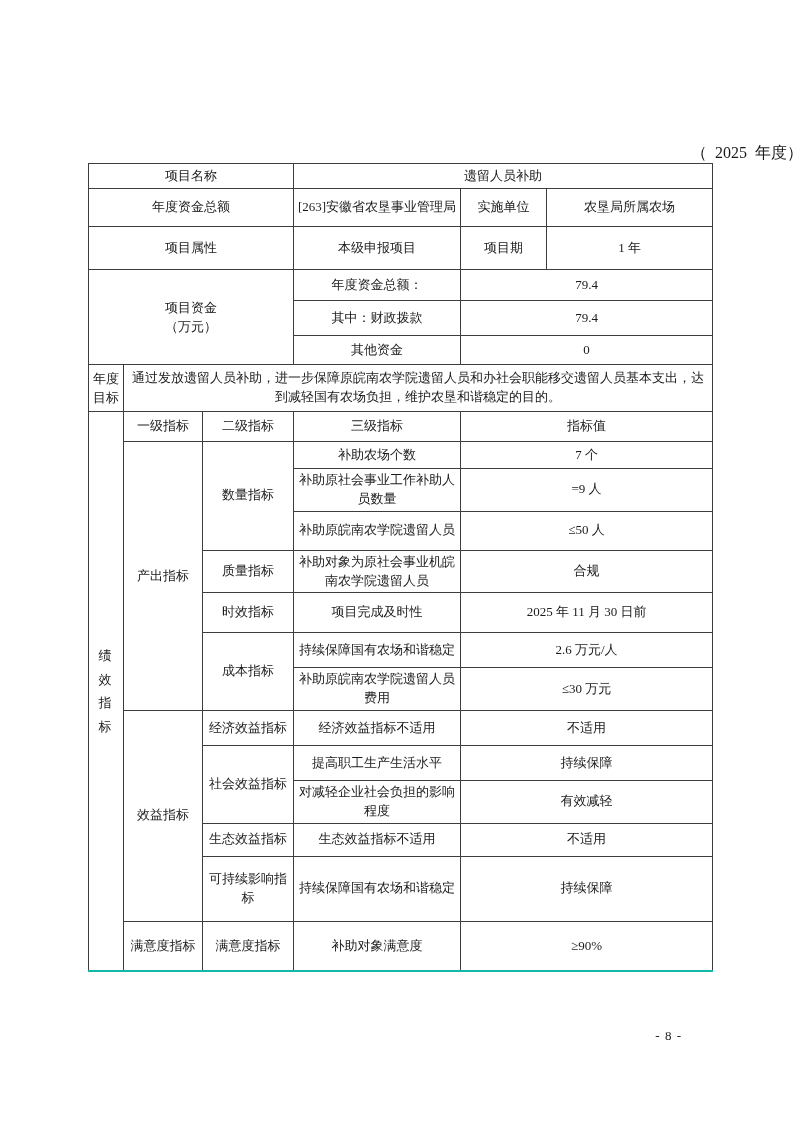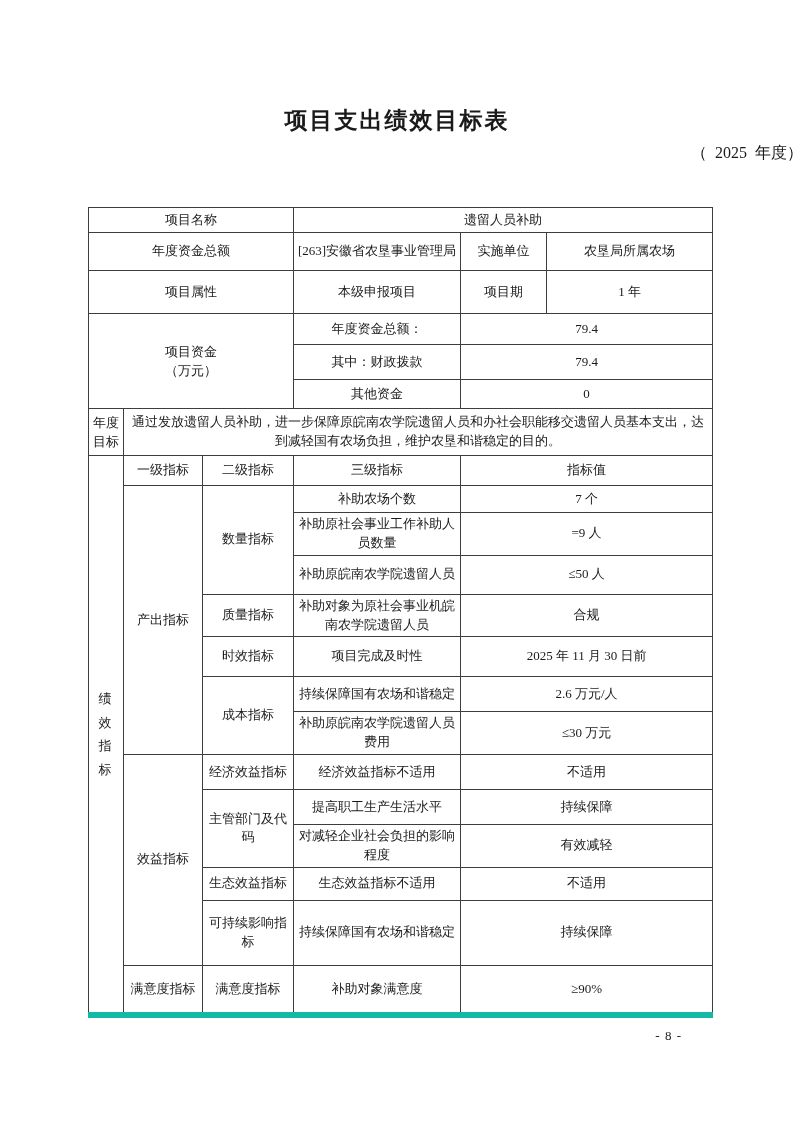--- a/index.html
+++ b/index.html
@@ -16,22 +16,21 @@
     position:absolute; top:105px; left:0; width:100%;
     text-align:center; font-size:23px; font-weight:bold; letter-spacing:2px;
   }
   .doc-subtitle {
     position:absolute; top:143px; left:9px; width:100%;
     text-align:right; font-size:16px; white-space:pre;
   }
   table.main {
     position:absolute; left:88px; top:163px;
     width:625px; border-collapse:collapse; table-layout:fixed;
-    border-bottom:6px solid #14b8a6;
-    margin-top:44px;
+    border-bottom:2px solid #14b8a6;
   }
   table.main td {
     border:1px solid #3d3d3d;
     font-size:13px; line-height:1.45;
     text-align:center; vertical-align:middle;
     padding:2px 3px;
     word-break:break-all;
     overflow:hidden;
   }
   td.goal-text { text-align:left; padding:4px 8px; line-height:1.6; }
@@ -42,21 +41,20 @@
   .page-number {
     position:absolute; top:1028px; right:112px;
     font-size:13px; letter-spacing:1px;
   }
 </style>
 </head>
 <body>
 
 <div class="page">
 
-  <div class="doc-title">项目支出绩效目标表</div>
   <div class="doc-subtitle">（  2025  年度）</div>
 
   <table class="main">
     <colgroup>
       <col style="width:35px">
         <col style="width:79px">
         <col style="width:91px">
       <col style="width:167px">
         <col style="width:86px">
         <col style="width:166px">
@@ -143,21 +141,21 @@
         <td>补助原皖南农学院遗留人员费用</td>
         <td colspan="2">≤30 万元</td>
       </tr>
       <tr style="height:35px">
         <td rowspan="5">效益指标</td>
         <td>经济效益指标</td>
         <td>经济效益指标不适用</td>
         <td colspan="2">不适用</td>
       </tr>
       <tr style="height:35px">
-        <td rowspan="2">主管部门及代码</td>
+        <td rowspan="2">社会效益指标</td>
         <td>提高职工生产生活水平</td>
         <td colspan="2">持续保障</td>
       </tr>
       <tr style="height:37px">
         <td>对减轻企业社会负担的影响程度</td>
         <td colspan="2">有效减轻</td>
       </tr>
       <tr style="height:33px">
         <td>生态效益指标</td>
         <td>生态效益指标不适用</td>

